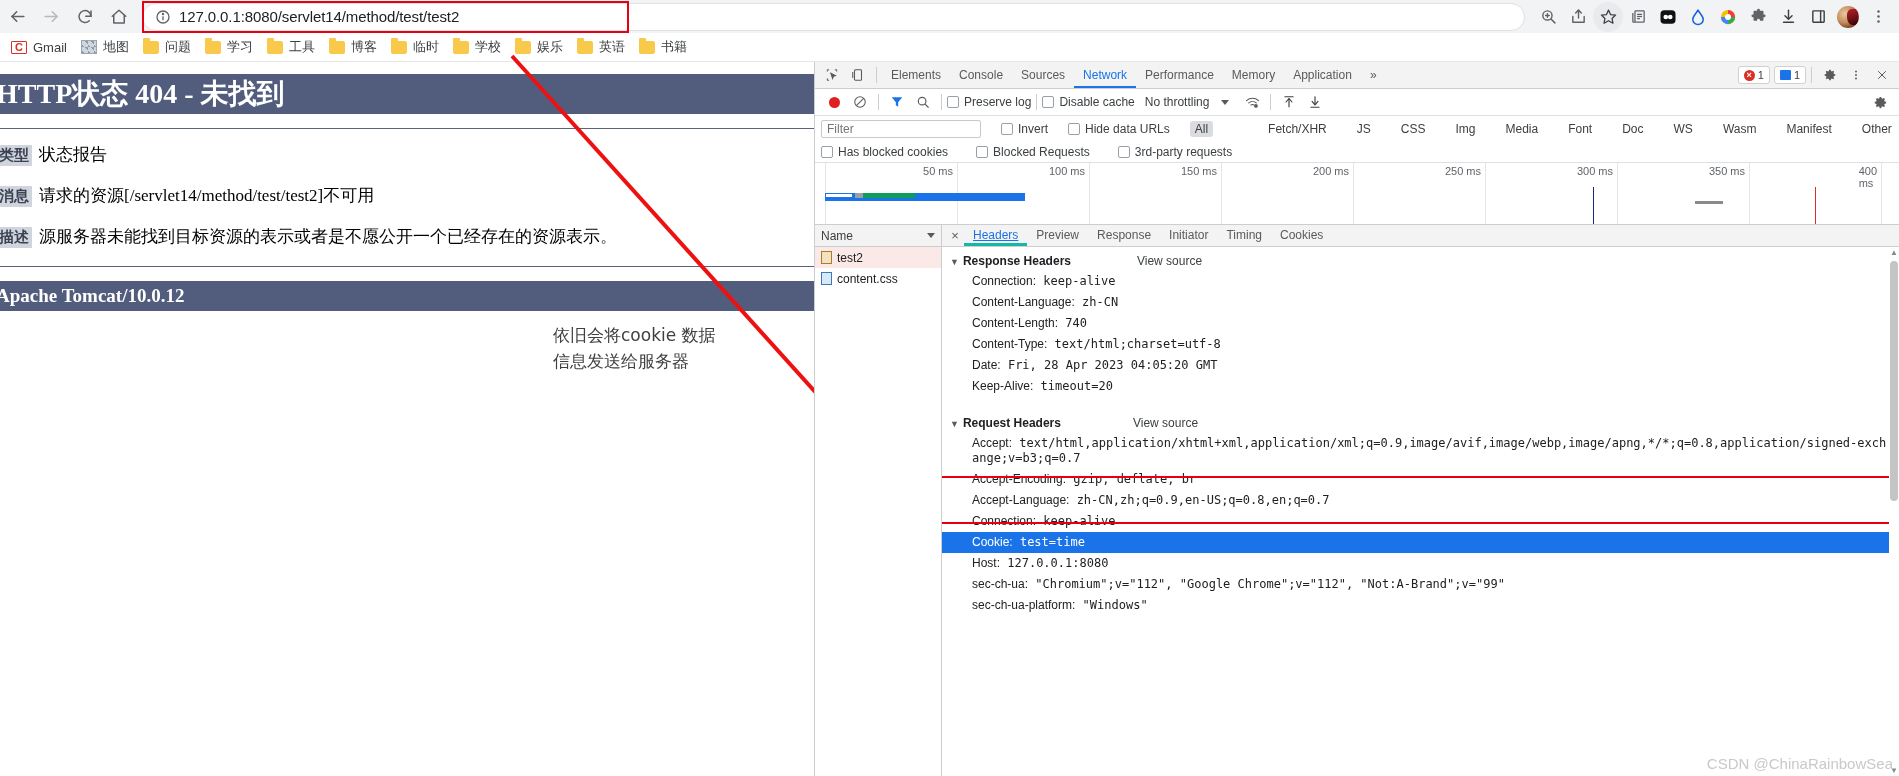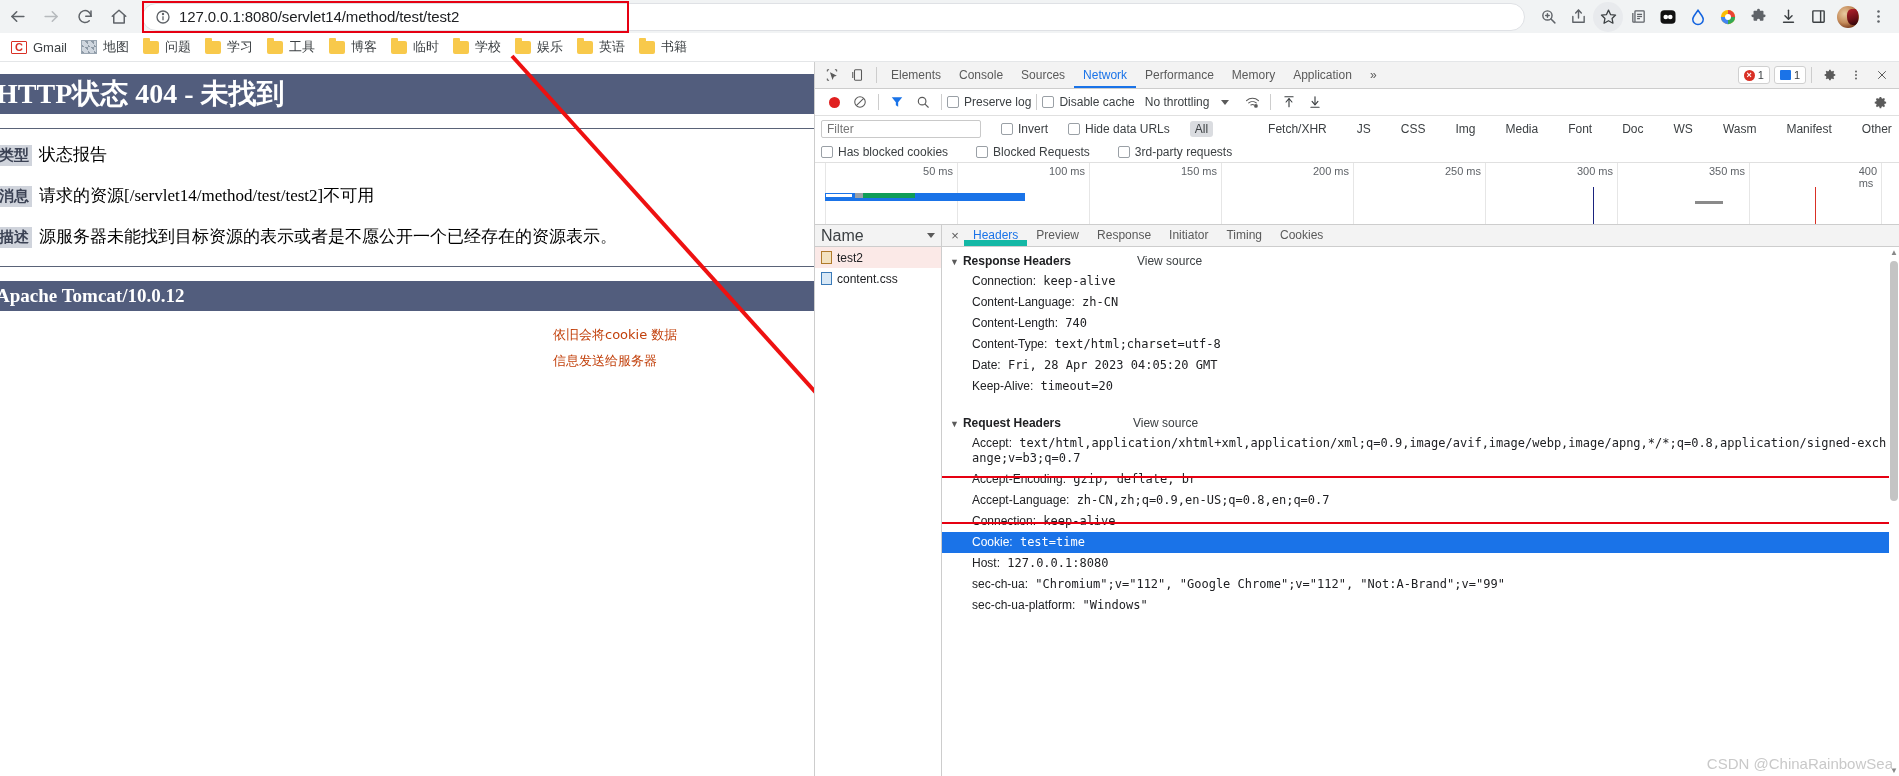--- a/index.html
+++ b/index.html
@@ -112,21 +112,21 @@
   }
   .tc-label {
     background: #d0d4dc; color: #3b4254; font-weight: bold; font-size: 15px;
     padding: 1px 3px; margin-right: 7px; flex: none; white-space: nowrap;
   }
   .page-inner { padding: 12px 0 0 0; }
 
   
   .annot-text {
     position: absolute; left: 553px; top: 322px;
-    color: #c2410c; font-size: 13px; line-height: 26px; white-space: nowrap;
+    color: #404040; font-size: 17px; line-height: 26px; white-space: nowrap;
     font-family: "DejaVu Sans", sans-serif;
   }
   .arrow-svg { position: absolute; left: 0; top: 0; pointer-events: none; }
 
   
   .devtools {
     position: absolute; left: 814px; top: 62px; width: 1085px; height: 714px;
     background: #ffffff; border-left: 1px solid #cdcdcd;
     font-size: 12px; color: #202124;
     display: flex; flex-direction: column;
@@ -204,39 +204,39 @@
   .ov-line { position: absolute; width: 1px; top: 24px; height: 38px; }
 
   
   .dt-main { flex: 1; display: flex; min-height: 0; }
   .req-list {
     width: 127px; border-right: 1px solid #cdcdcd; display: flex; flex-direction: column;
     background: #fff;
   }
   .req-head {
     height: 22px; background: #f3f3f3; border-bottom: 1px solid #cdcdcd;
-    display: flex; align-items: center; padding: 0 6px; font-size: 16px; color: #3c4043;
+    display: flex; align-items: center; padding: 0 6px; font-size: 12px; color: #3c4043;
   }
   .req-item {
     height: 21px; display: flex; align-items: center; gap: 5px; padding: 0 6px;
     font-size: 12px; color: #202124; white-space: nowrap; overflow: hidden;
   }
   .file-ico {
     width: 11px; height: 13px; border: 1px solid #aaa; background: #fff; flex: none; position: relative;
   }
   .file-ico.doc { border-color: #b07a2a; background: #f3e2c0; }
   .file-ico.css { border-color: #3a7ab8; background: #d8e8f6; }
 
   .detail-pane { flex: 1; display: flex; flex-direction: column; min-width: 0; background: #fff; position: relative; }
   .detail-tabs {
     height: 22px; background: #f3f3f3; border-bottom: 1px solid #cdcdcd;
     display: flex; align-items: center; padding: 0 4px;
   }
   .d-tab { padding: 0 9px; height: 21px; line-height: 21px; color: #5a5a5a; font-size: 12px; }
-  .d-tab.active { color: #1a73e8; border-bottom: 6px solid #14b8a6; }
+  .d-tab.active { color: #1a73e8; border-bottom: 3px solid #14b8a6; text-decoration: underline; }
   .x-btn { width: 18px; text-align: center; color: #5a5a5a; font-size: 13px; }
 
   .hdr-body { flex: 1; overflow: hidden; position: relative; padding: 4px 0 0 0; }
   .sec-title {
     display: flex; align-items: baseline; font-weight: bold; font-size: 12px; color: #202124;
     padding: 3px 0 3px 8px;
   }
   .tri { margin-right: 4px; font-size: 9px; color: #5a5a5a; }
   .view-src { margin-left: 66px; font-weight: normal; color: #3c4043; font-size: 12px; }
   .hdr-line {

